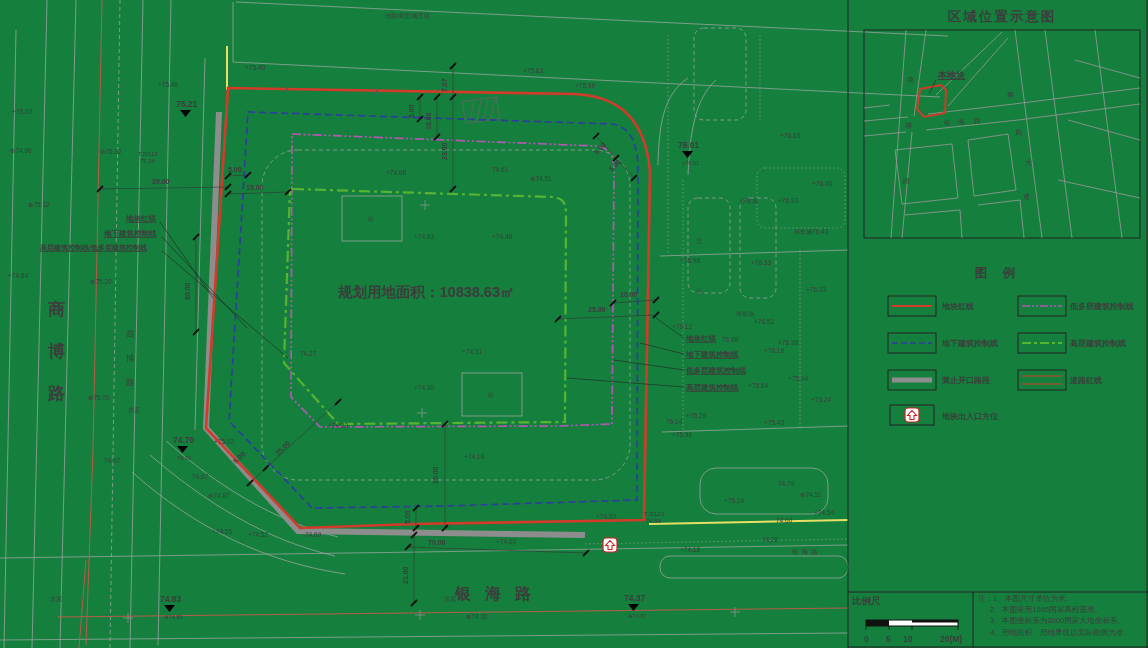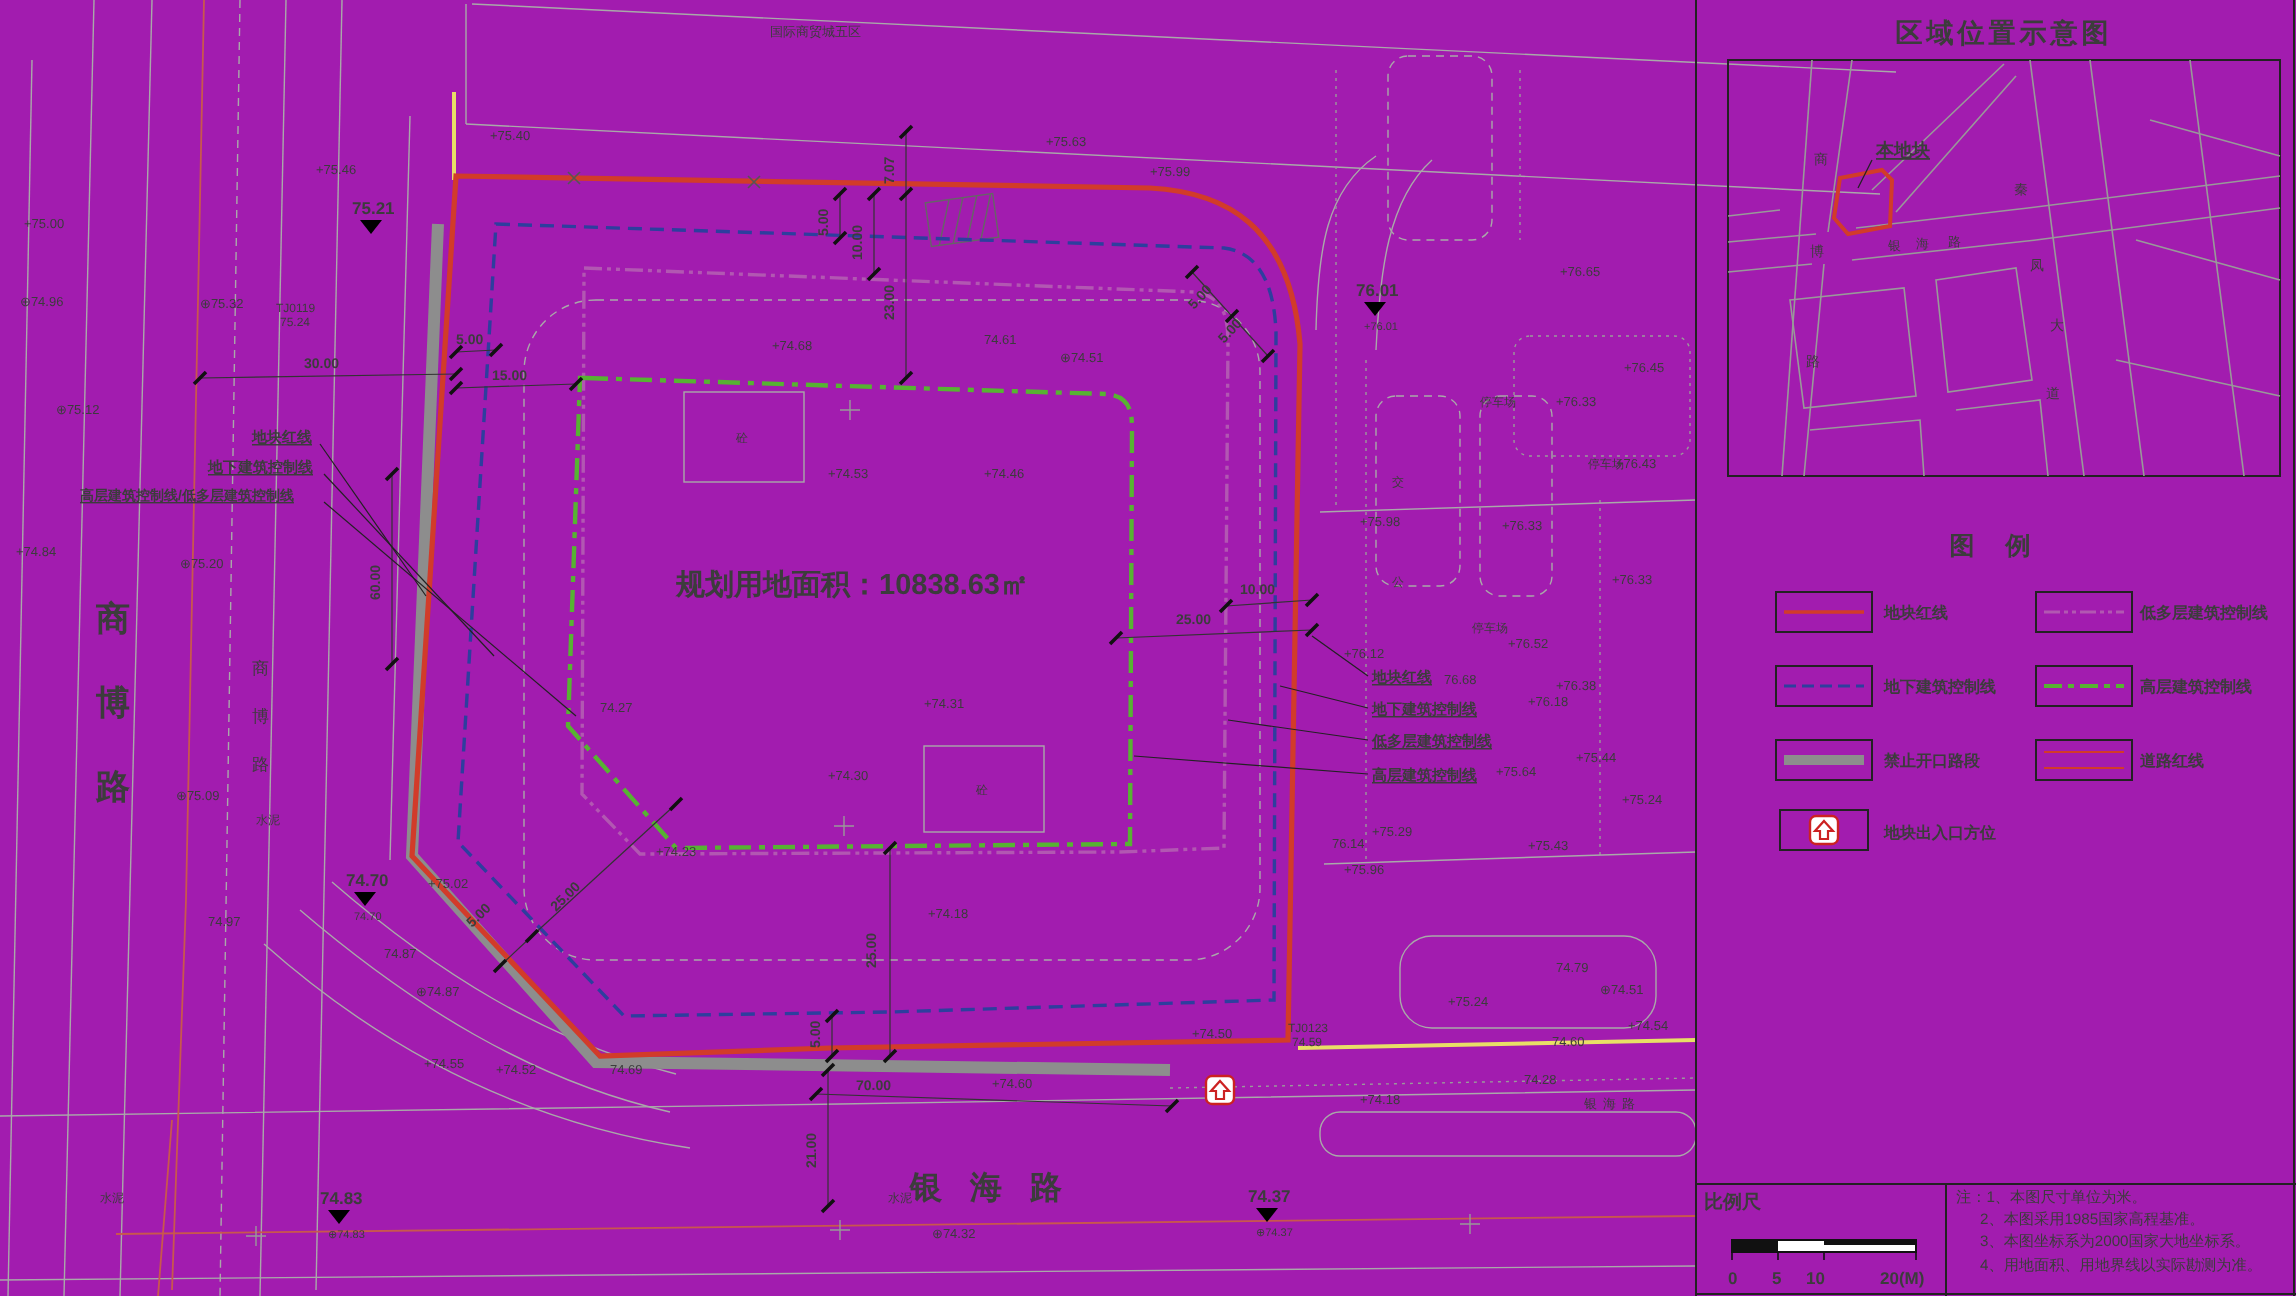--- a/index.html
+++ b/index.html
@@ -1,16 +1,16 @@
 <!DOCTYPE html>
 <html><head>
 <meta charset="utf-8">
 <style>
   html,body{margin:0;padding:0;background:#e8e8e8;}
-  .canvas{position:relative;width:1148px;height:648px;background:#a21caf;overflow:hidden;
+  .canvas{position:relative;width:1148px;height:648px;background:#15803d;overflow:hidden;
           font-family:"Liberation Sans","DejaVu Sans",sans-serif;}
   svg{position:absolute;left:0;top:0;}
   svg text{font-family:"Liberation Sans","DejaVu Sans",sans-serif;fill:#3c3c3c;}
   .thin{stroke:#a9a9a9;stroke-width:.7;fill:none}
   .thind{stroke:#a9a9a9;stroke-width:.7;fill:none;stroke-dasharray:4,3}
   .thindot{stroke:#9a9a9a;stroke-width:.7;fill:none;stroke-dasharray:1.5,2.5}
   .dim{stroke:#333;stroke-width:.6;fill:none}
   .leader{stroke:#222;stroke-width:.6;fill:none}
   .panel{stroke:#222;stroke-width:1;fill:none}
 </style>

